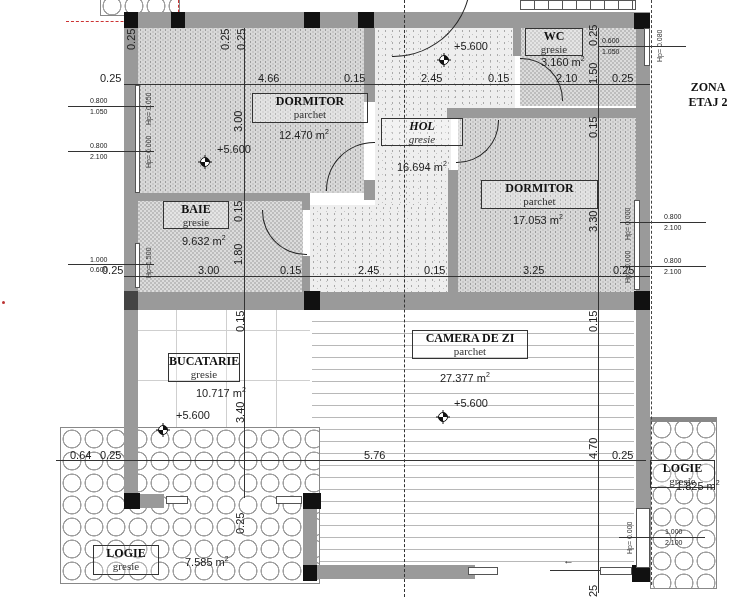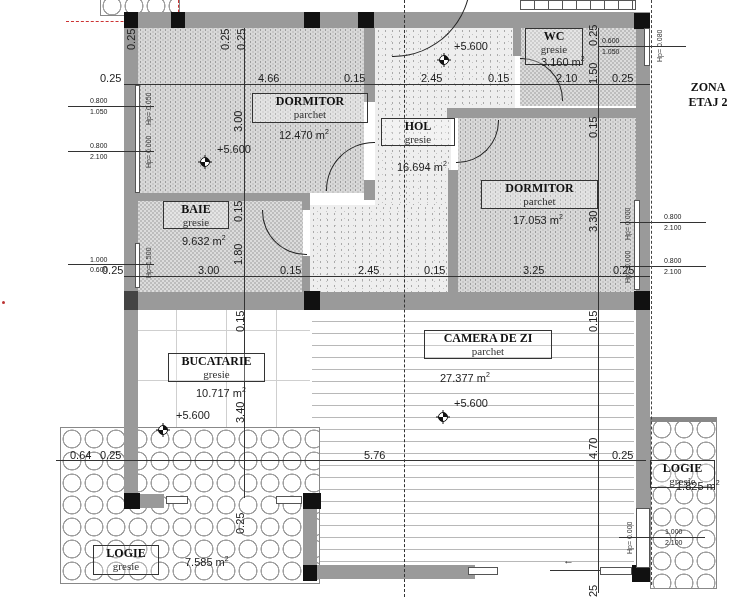--- a/index.html
+++ b/index.html
@@ -150,51 +150,51 @@
   <span class="dimv" style="left:587px;top:459px;">4.70</span>
   <span class="dimv" style="left:234px;top:534px;">0.25</span>
   <span class="dimv" style="left:587px;top:597px;">25</span>
 
   <div class="label-box" style="left:252px;top:93px;width:116px;height:30px;">
     <span class="rname">DORMITOR</span>
     <span class="rfloor">parchet</span>
   </div>
   <span class="area" style="left:279px;top:128px;"><span>12.470 m</span><sup>2</sup></span>
 
-  <div class="label-box" style="left:381px;top:118px;width:74px;height:28px;">
+  <div class="label-box" style="left:381px;top:118px;width:82px;height:28px;font-style:italic;">
     <span class="rname">HOL</span>
     <span class="rfloor">gresie</span>
   </div>
   <span class="area" style="left:397px;top:160px;"><span>16.694 m</span><sup>2</sup></span>
 
-  <div class="label-box" style="left:525px;top:28px;width:58px;height:37px;">
+  <div class="label-box" style="left:525px;top:28px;width:58px;height:28px;">
     <span class="rname">WC</span>
     <span class="rfloor">gresie</span>
   </div>
   <span class="area" style="left:541px;top:55px;"><span>3.160 m</span><sup>2</sup></span>
 
   <div class="label-box" style="left:481px;top:180px;width:117px;height:29px;">
     <span class="rname">DORMITOR</span>
     <span class="rfloor">parchet</span>
   </div>
   <span class="area" style="left:513px;top:213px;"><span>17.053 m</span><sup>2</sup></span>
 
   <div class="label-box" style="left:163px;top:201px;width:66px;height:28px;">
     <span class="rname">BAIE</span>
     <span class="rfloor">gresie</span>
   </div>
   <span class="area" style="left:182px;top:234px;"><span>9.632 m</span><sup>2</sup></span>
 
-  <div class="label-box" style="left:168px;top:353px;width:97px;height:29px;">
+  <div class="label-box" style="left:168px;top:353px;width:72px;height:29px;">
     <span class="rname">BUCATARIE</span>
     <span class="rfloor">gresie</span>
   </div>
   <span class="area" style="left:196px;top:386px;"><span>10.717 m</span><sup>2</sup></span>
 
-  <div class="label-box" style="left:424px;top:330px;width:128px;height:29px;">
+  <div class="label-box" style="left:412px;top:330px;width:116px;height:29px;">
     <span class="rname">CAMERA DE ZI</span>
     <span class="rfloor">parchet</span>
   </div>
   <span class="area" style="left:440px;top:371px;"><span>27.377 m</span><sup>2</sup></span>
 
   <div class="label-box" style="left:93px;top:545px;width:66px;height:30px;">
     <span class="rname">LOGIE</span>
     <span class="rfloor">gresie</span>
   </div>
   <span class="area" style="left:185px;top:555px;"><span>7.585 m</span><sup>2</sup></span>

